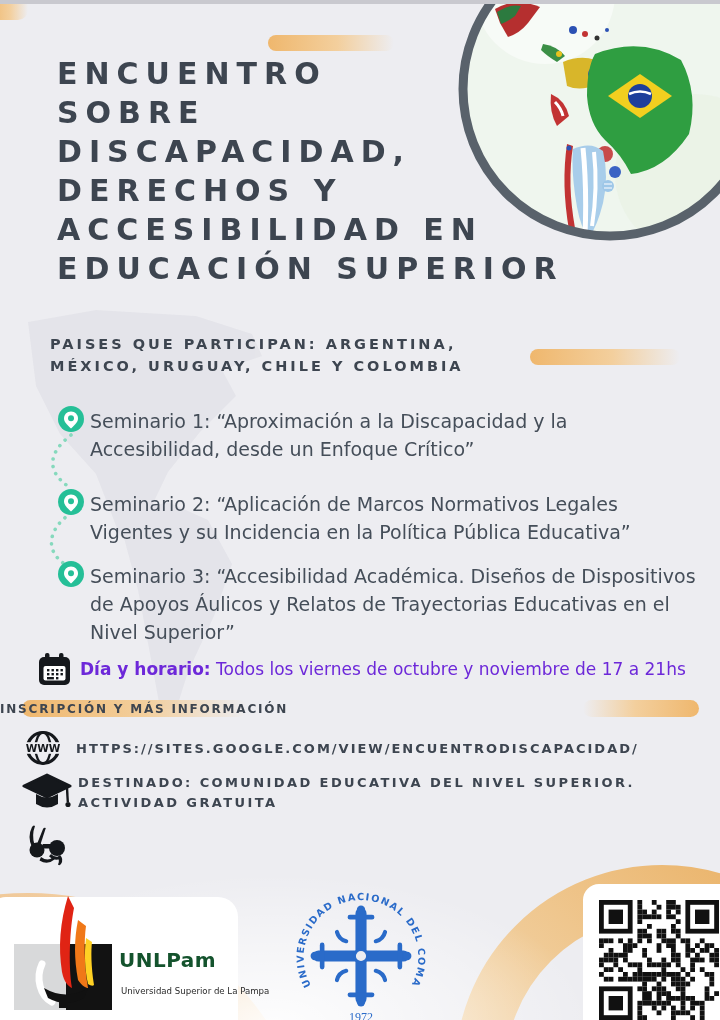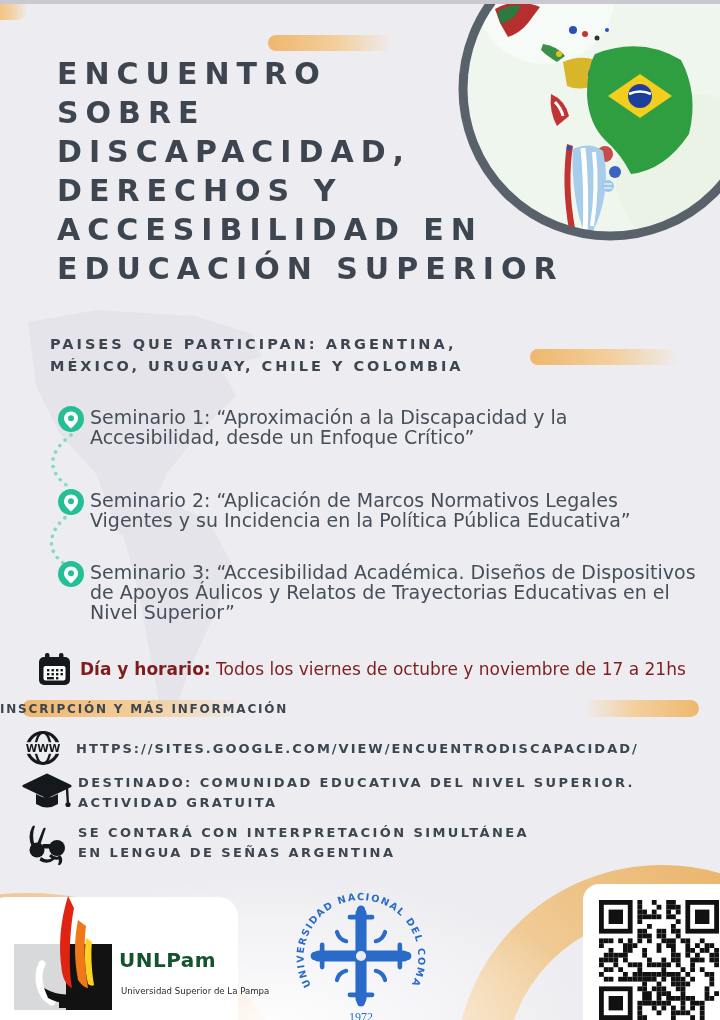--- a/index.html
+++ b/index.html
@@ -9,24 +9,24 @@
   .abs{position:absolute;}
   
   .pill{position:absolute;border-radius:10px;}
   .pill.fade-r{background:linear-gradient(90deg,#efb76d 0%,#f3cf9d 55%,rgba(243,214,170,0) 100%);}
   .pill.fade-l{background:linear-gradient(270deg,#efb76d 0%,#f3cf9d 55%,rgba(243,214,170,0) 100%);}
   
   .title{left:57px;top:50px;font-family:"DejaVu Sans",sans-serif;font-weight:bold;
          font-size:30px;line-height:39px;letter-spacing:7px;color:#3d4550;}
   .participants{left:50px;top:329px;font-weight:bold;font-size:14.5px;line-height:22px;
                 letter-spacing:3px;color:#3d4550;}
-  .sem-text{position:absolute;left:90px;width:608px;font-size:19px;line-height:20px;color:#454e59;}
+  .sem-text{position:absolute;left:90px;width:608px;font-size:19px;line-height:28px;color:#454e59;}
   .pin{position:absolute;left:58px;width:26px;height:26px;}
   .caps{font-weight:bold;letter-spacing:2.4px;color:#3d4550;}
-  .schedule{left:80px;top:655px;font-size:17px;color:#7f1d1d;}
+  .schedule{left:80px;top:655px;font-size:17px;color:#6d28d9;}
   .schedule b{font-weight:bold;}
   .insc-heading{left:0;right:0;top:698px;text-align:left;font-weight:bold;
                 font-size:12px;letter-spacing:1.8px;color:#3d4550;}
   .url{left:76px;top:737px;font-weight:bold;font-size:13px;letter-spacing:2px;color:#3d4550;}
   .aud{left:78px;font-size:13px;line-height:20px;}
   .card{position:absolute;background:#fff;}
   .unlpam-name{left:119px;top:944px;font-weight:bold;font-size:20px;letter-spacing:.5px;color:#14532d;}
   .unlpam-sub{left:121px;top:982px;font-size:8.6px;color:#2a2a2a;}
   .glow{left:0;top:835px;width:720px;height:185px;
         background:radial-gradient(ellipse 65% 120% at 38% 100%,rgba(255,255,255,.9),rgba(255,255,255,0) 68%);}
@@ -195,24 +195,20 @@
       <path d="M8,30 q-5,-10 0,-20 q1.5,-2.5 3,-1 q-3.5,9 -0.5,19 z"></path>
       <path d="M13,27 l6,-15 q1,-2 2.8,-1 l-5.2,16 z"></path>
       <circle cx="13" cy="33" r="7.5"></circle>
       <path d="M17,40 q7,5 12,0 l1.5,2.5 q-7,6 -15,1 z"></path>
       <circle cx="33" cy="31" r="8"></circle>
       <path d="M19,27 h12 v4.5 h-12 q-2,-2.2 0,-4.5 z"></path>
       <path d="M36,38 q4,4 1,9 q-1.5,2 -3,0.5 q2,-4 -0.5,-7.5 z"></path>
       <path d="M27,37 q3,3.5 8,2.5 l0.5,2.8 q-6,1.5 -10.5,-3 z"></path>
     </g>
   </svg>
-  <div class="abs caps aud" style="top:819px;font-weight:bold;">
-    <div>SE CONTARÁ CON INTERPRETACIÓN SIMULTÁNEA</div>
-    <div>EN LENGUA DE SEÑAS ARGENTINA</div>
-  </div>
 
   <div class="card" style="left:-14px;top:893px;width:252px;height:150px;border-radius:20px;"></div>
   <div class="card" style="left:583px;top:880px;width:152px;height:152px;border-radius:16px;"></div>
 
   <svg class="abs" style="left:8px;top:888px;" width="110" height="125" viewBox="0 0 110 125">
     <rect x="6" y="52" width="52" height="66" fill="#d8d9da"></rect>
     <rect x="58" y="52" width="46" height="66" fill="#121212"></rect>
     <path d="M34,72 a20,26 0 0 0 10,38" stroke="#ffffff" stroke-width="7" fill="none" stroke-linecap="round"></path>
     <path d="M36,96 q22,13 44,0 l-4,10 q-18,10 -36,0 z" fill="#111111"></path>
     <rect x="51" y="104" width="9" height="12" fill="#111111"></rect>

